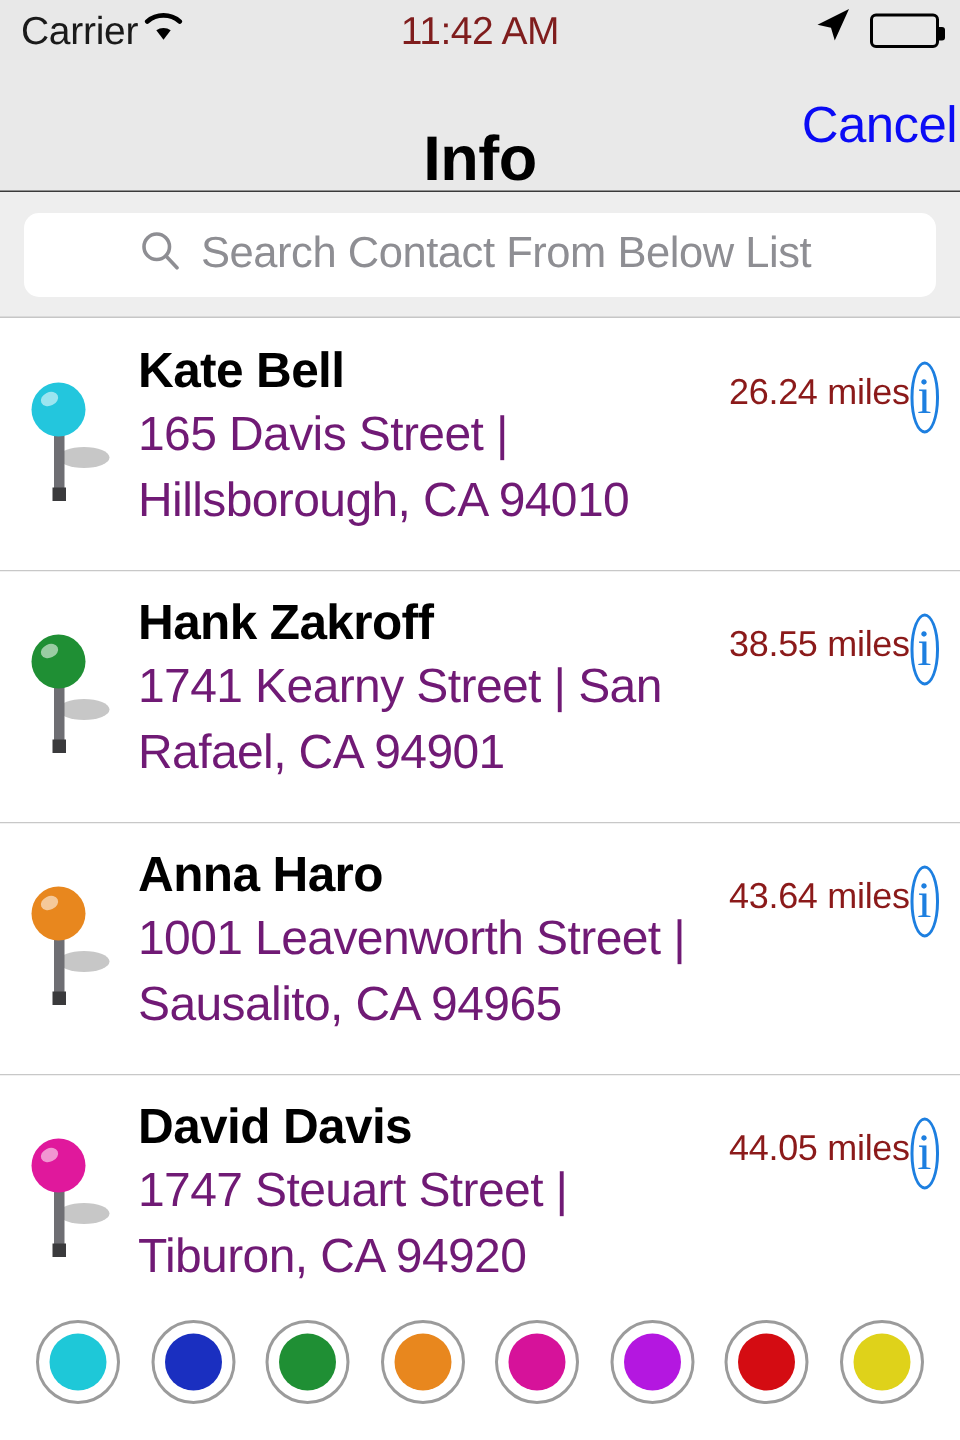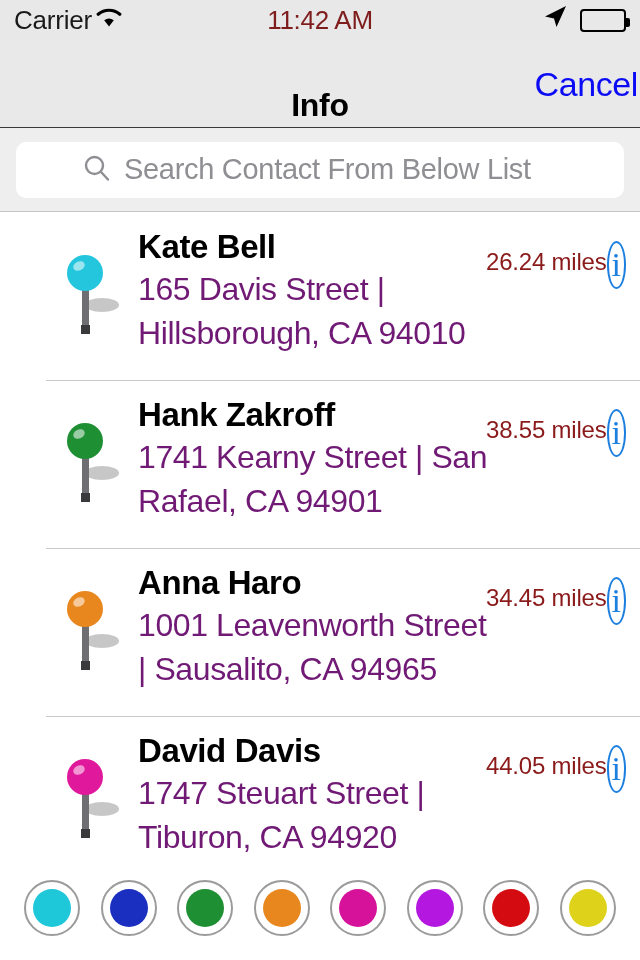--- a/index.html
+++ b/index.html
@@ -94,21 +94,21 @@
   .nav-bar {
     position: relative;
     height: 88px;
     background: #e9e9e9;
     border-bottom: 1px solid #3a3a3a;
     display: flex;
     align-items: center;
     justify-content: center;
   }
   .nav-title {
-    font-size: 32px;
+    font-size: 42px;
     font-weight: bold;
     color: #000;
     letter-spacing: -0.3px;
     margin-top: 44px;
   }
   .nav-cancel {
     position: absolute;
     right: 2px;
     top: 50%;
     transform: translateY(-50%);
@@ -126,21 +126,21 @@
     align-items: center;
     padding: 0 16px;
   }
   .search-field {
     flex: 1;
     height: 56px;
     background: #ffffff;
     border-radius: 10px;
     display: flex;
     align-items: center;
-    padding: 0 0;
+    padding: 0 10px;
     gap: 12px;
   }
   .search-icon {
     flex: 0 0 auto;
     margin-left: 66px;
     display: block;
   }
   .search-placeholder {
     font-size: 29px;
     color: #8e8e93;
@@ -150,21 +150,20 @@
 
   
   .list {
     position: absolute;
     top: 213px;
     left: 0;
     right: 0;
     bottom: 0;
     background: #ffffff;
     overflow: hidden;
-    margin-left: 46px;
   }
   .contact-row {
     position: relative;
     height: 168px;
     border-bottom: 1px solid #c8c8c8;
     background: #ffffff;
     display: flex;
     align-items: flex-start;
     padding-top: 14px;
   }
@@ -356,21 +355,21 @@
           <rect x="19" y="72" width="9" height="9" fill="#3a3a3c"></rect>
           <circle cx="23" cy="20" r="18" fill="#e8871e"></circle>
           <ellipse cx="17" cy="13" rx="6" ry="4.5" fill="#ffffff" opacity="0.55" transform="rotate(-25 17 13)"></ellipse>
         </svg>
       </div>
       <div class="row-text">
         <div class="contact-name">Anna Haro</div>
         <div class="contact-address">1001  Leavenworth Street | Sausalito, CA 94965</div>
       </div>
       <div class="row-right">
-        <span class="distance">34.45 miles</span>
+        <span class="distance">43.64 miles</span>
         <span class="info-btn">i</span>
       </div>
     </div>
 
     <div class="contact-row">
       <div class="pin-cell">
         <svg class="pin" viewBox="0 0 64 84">
           <ellipse cx="40" cy="52" rx="17" ry="7" fill="#000" opacity="0.22"></ellipse>
           <rect x="20" y="28" width="7" height="50" fill="#6e6e73"></rect>
           <rect x="19" y="72" width="9" height="9" fill="#3a3a3c"></rect>

